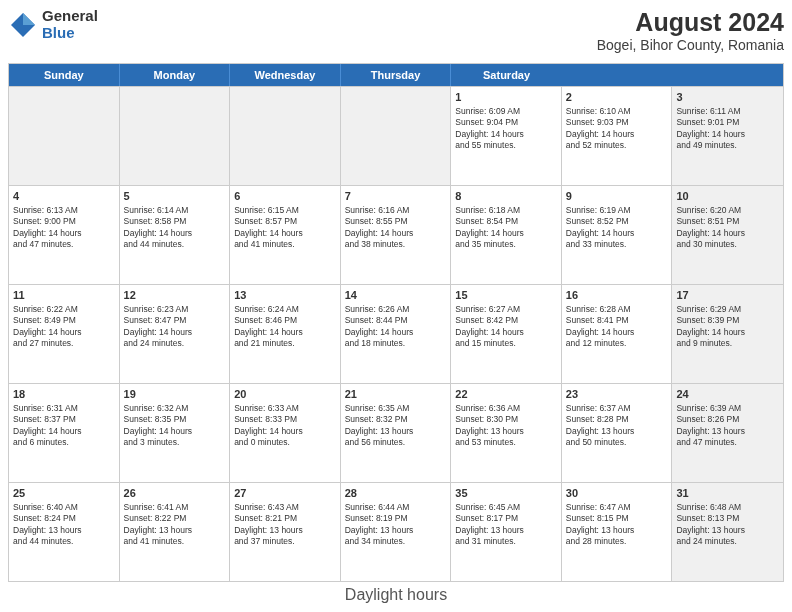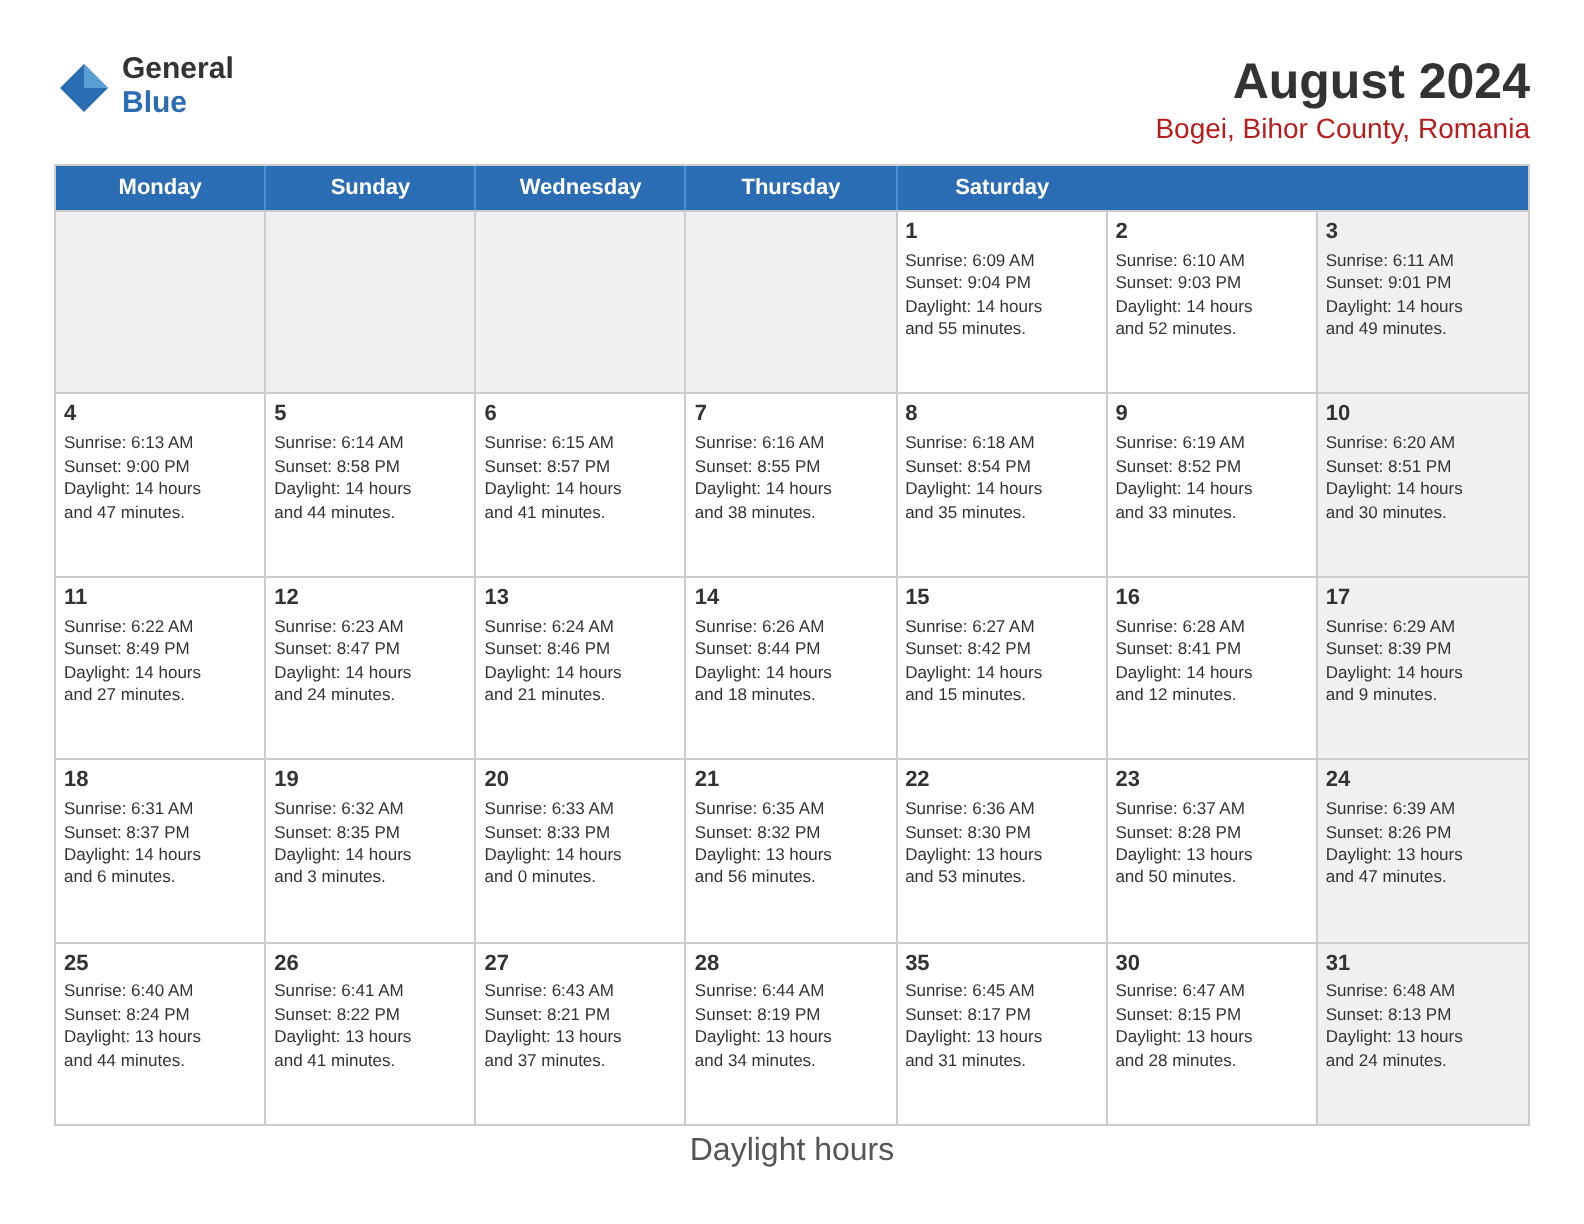--- a/index.html
+++ b/index.html
@@ -6,21 +6,21 @@
     body {
       font-family: Arial, sans-serif;
       background: #fff;
       width: 792px;
       height: 612px;
       overflow: hidden;
     }
     .page {
       width: 792px;
       height: 612px;
-      padding: 27px;
+      padding: 8px;
       display: flex;
       flex-direction: column;
     }
     .header {
       display: flex;
       justify-content: space-between;
       align-items: flex-start;
       margin-bottom: 10px;
     }
     .logo {
@@ -50,21 +50,21 @@
     .title-area {
       text-align: right;
     }
     .main-title {
       font-size: 25px;
       font-weight: bold;
       color: #333;
     }
     .subtitle {
       font-size: 14px;
-      color: #b91c1c;
+      color: #404040;
     }
     .calendar {
       flex: 1;
       display: flex;
       flex-direction: column;
       border: 1px solid #ccc;
     }
     .cal-header-row {
       display: grid;
       grid-template-columns: repeat(7, 1fr);
@@ -131,22 +131,22 @@
       </div>
     </div>
     <div class="title-area">
       <div class="main-title">August 2024</div>
       <div class="subtitle">Bogei, Bihor County, Romania</div>
     </div>
   </div>
 
   <div class="calendar">
     <div class="cal-header-row" id="cal-header">
+        <div class="cal-header-cell">Sunday</div>
         <div class="cal-header-cell">Monday</div>
-        <div class="cal-header-cell">Sunday</div>
         <div class="cal-header-cell">Wednesday</div>
         <div class="cal-header-cell">Thursday</div>
         <div class="cal-header-cell">Saturday</div>
       </div>
     <div class="cal-body" id="cal-body">
         <div class="cal-row">
           <div class="cal-cell shaded empty"></div>
           <div class="cal-cell shaded empty"></div>
           <div class="cal-cell shaded empty"></div>
           <div class="cal-cell shaded empty"></div>

